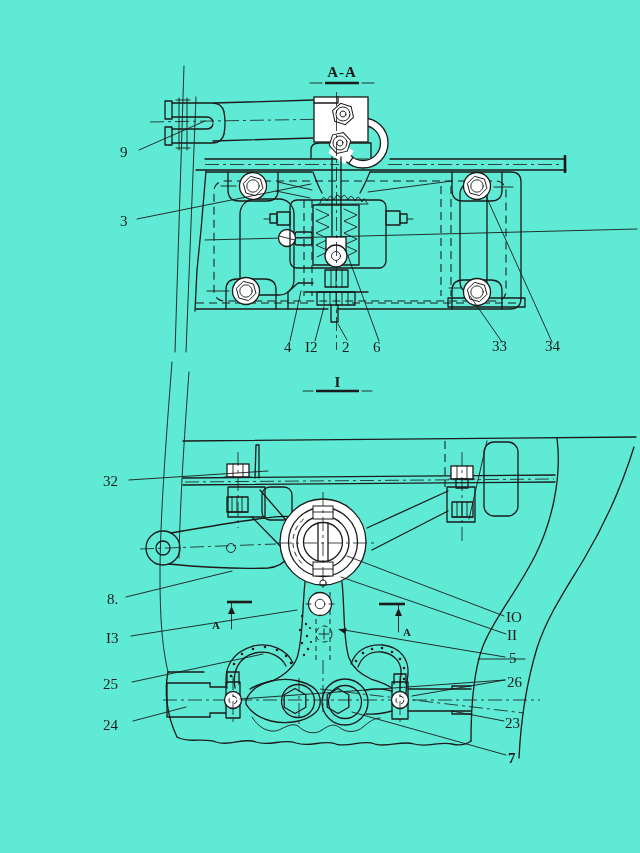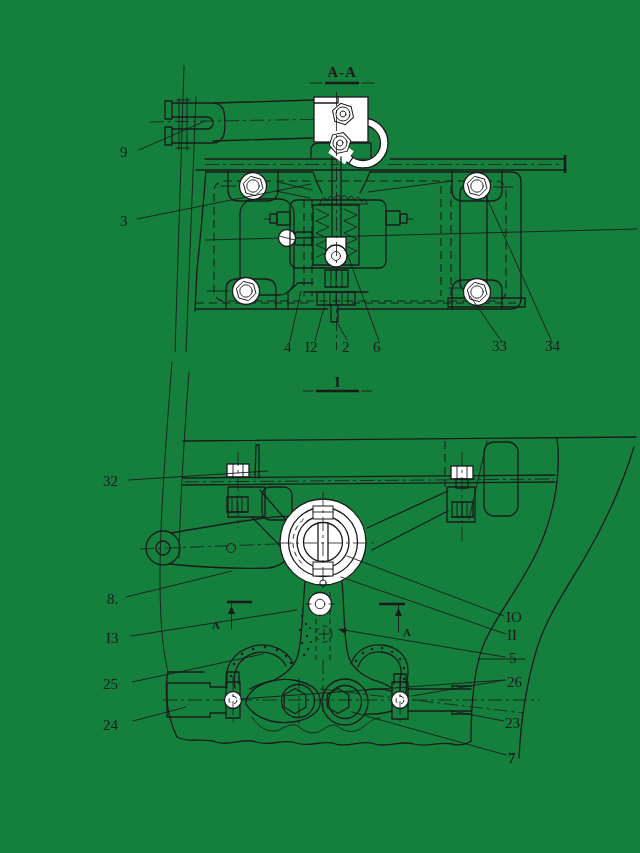--- a/index.html
+++ b/index.html
@@ -1,16 +1,16 @@
 <!DOCTYPE html>
 <html><head>
 <meta charset="utf-8">
 <style>
   html,body{margin:0;padding:0;background:#ffffff;}
-  .page{width:640px;height:853px;background:#15803d;position:relative;overflow:hidden;}
+  .page{width:640px;height:853px;background:#5eead4;position:relative;overflow:hidden;}
   svg{display:block;}
   
   .s{fill:none;stroke:#1b1b1b;stroke-width:1.3;stroke-linecap:round;stroke-linejoin:round;}
   .t{fill:none;stroke:#1b1b1b;stroke-width:0.9;stroke-linecap:round;}
   .k{fill:none;stroke:#1b1b1b;stroke-width:2.6;stroke-linecap:butt;}
   .d{fill:none;stroke:#1b1b1b;stroke-width:1.05;stroke-dasharray:8 5;}
   .dd{fill:none;stroke:#1b1b1b;stroke-width:0.95;stroke-dasharray:5 4;}
   .cl{fill:none;stroke:#1b1b1b;stroke-width:0.8;stroke-dasharray:14 4 3 4;}
   .wf{fill:#ffffff;stroke:#1b1b1b;stroke-width:1.3;}
   .wt{fill:#ffffff;stroke:#1b1b1b;stroke-width:1.0;}

